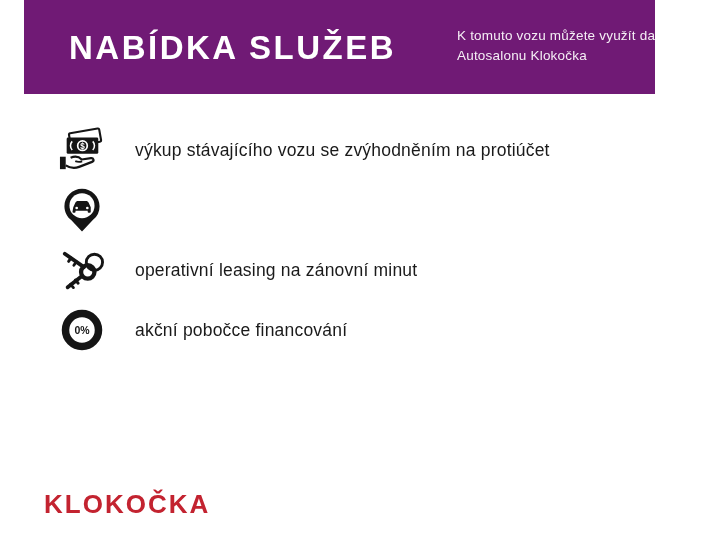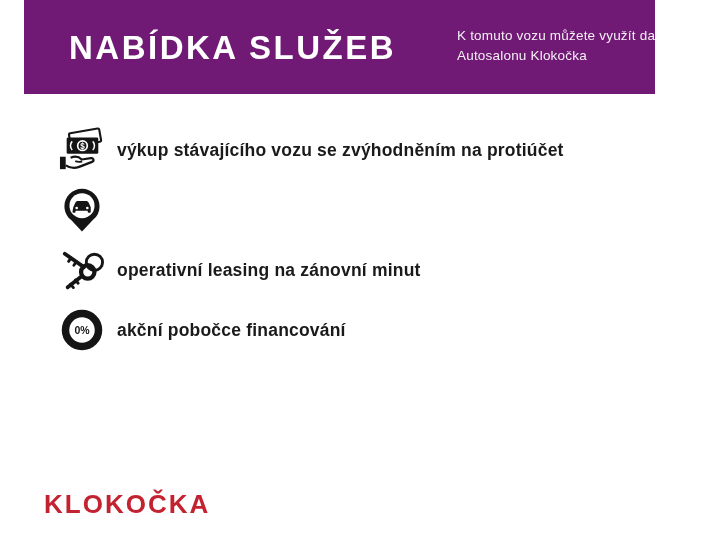--- a/index.html
+++ b/index.html
@@ -50,23 +50,23 @@
     height: 60px;
   }
   .icon-box {
     flex: 0 0 52px;
     width: 52px;
     display: flex;
     justify-content: center;
     align-items: center;
   }
   .service-label {
-    margin-left: 9px;
+    margin-left: 27px;
     font-size: 17.5px;
-    font-weight: bold;
+    font-weight: normal;
     color: #1a1a1a;
     letter-spacing: 0.2px;
     white-space: nowrap;
   }
   svg text { font-family: "Liberation Sans", sans-serif; }
 
   
   .logo {
     position: absolute;
     left: 44px; top: 489px;

